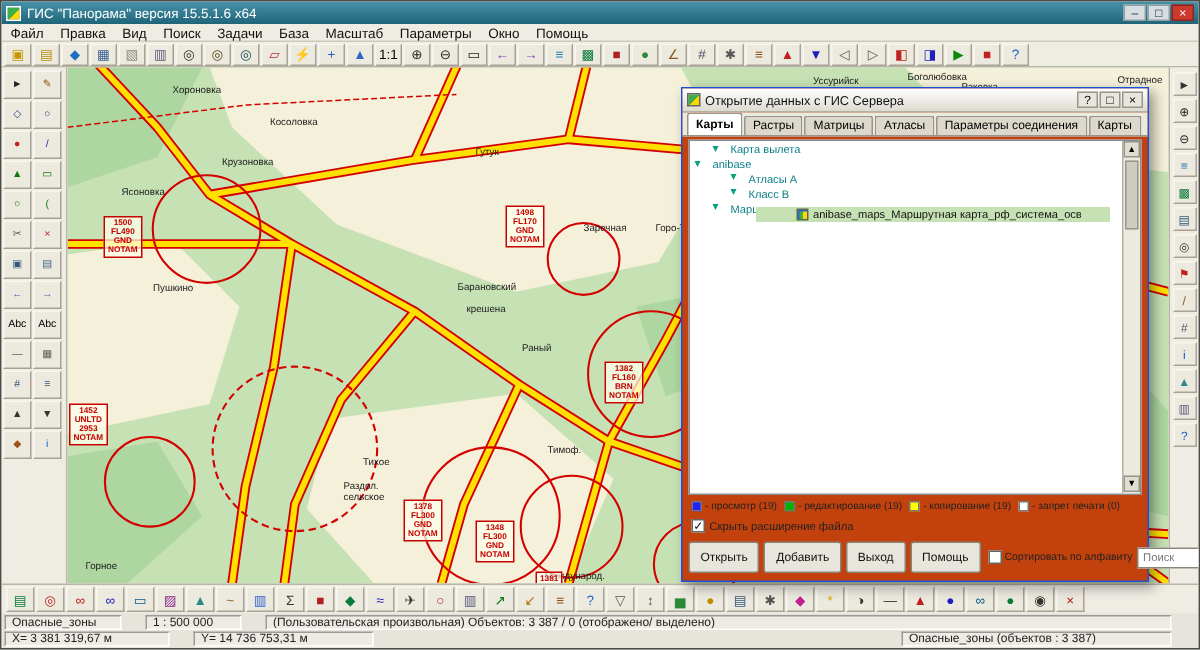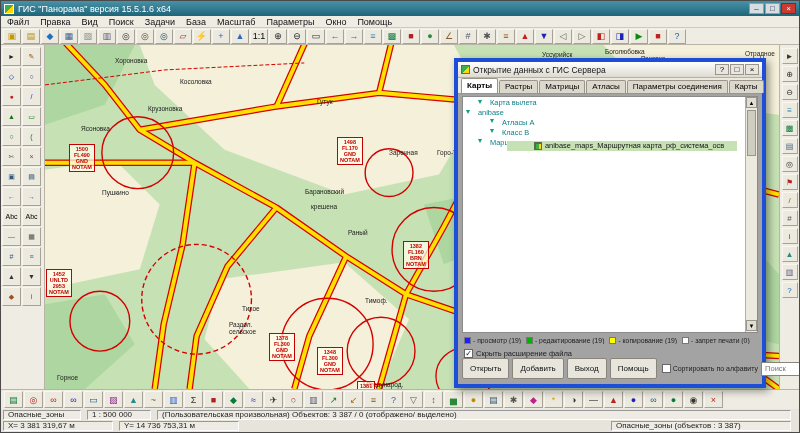--- a/index.html
+++ b/index.html
@@ -26,33 +26,33 @@
   .ltbtn{width:19px;height:19px;background:#eceadf;border:1px solid #f8f6ef;border-right-color:#a7a295;border-bottom-color:#a7a295;font-size:9px;display:flex;align-items:center;justify-content:center;padding:0;cursor:default;overflow:hidden;}
   .ltbtn .g{font-size:9px;line-height:9px;}
   .right-tools{position:absolute;top:44px;bottom:43px;right:0;width:20px;background:#efece4;border-left:1px solid #b9b4a8;display:flex;flex-direction:column;align-items:center;gap:2px;padding-top:3px;}
   .rtbtn{width:16px;height:16px;background:#eceadf;border:1px solid #f8f6ef;border-right-color:#a7a295;border-bottom-color:#a7a295;font-size:8px;display:flex;align-items:center;justify-content:center;padding:0;cursor:default;}
   .toolbar-bottom{position:absolute;left:0;right:0;bottom:23px;height:20px;background:#efece4;border-top:1px solid #b9b4a8;display:flex;align-items:center;gap:1px;padding:0 3px;overflow:hidden;}
   .bbtn{flex:0 0 auto;width:19px;height:17px;background:#eceadf;border:1px solid #f8f6ef;border-right-color:#a7a295;border-bottom-color:#a7a295;font-size:10px;display:flex;align-items:center;justify-content:center;padding:0;cursor:default;}
 
   
   .statusbar{position:absolute;left:0;right:0;bottom:0;height:23px;background:#e7e4dc;font-size:8px;color:#222;padding:1px 2px;}
   .srow{display:flex;height:10px;margin-bottom:1px;}
-  .scell{border:1px solid #999;border-bottom-color:#fff;border-right-color:#fff;background:#edebe3;padding:0 4px;height:10px;line-height:8px;margin-right:6px;white-space:nowrap;overflow:hidden;}
+  .scell{border:1px solid #999;border-bottom-color:#fff;border-right-color:#fff;background:#edebe3;padding:0 4px;height:10px;line-height:8px;margin-right:16px;white-space:nowrap;overflow:hidden;}
   .scell.grow{flex:1 1 auto;}
   .spacer{flex:1 1 auto;}
 
   
   .map{position:absolute;top:44px;bottom:43px;left:44px;right:20px;background:#c6e2b4;overflow:hidden;cursor:crosshair;}
   .map svg{position:absolute;left:0;top:0;width:100%;height:100%;}
   .map-labels{position:absolute;left:0;top:0;right:0;bottom:0;}
   .map-label{position:absolute;font-size:6.5px;line-height:7px;color:#1c1c1c;white-space:pre-line;}
   .notam{position:absolute;font-size:5.5px;line-height:6px;font-weight:bold;color:#c40000;border:1px solid #c40000;background:rgba(255,255,235,.72);padding:1px 2px;white-space:pre-line;text-align:center;}
 
   
-  .dialog{position:absolute;left:453px;top:57px;width:312px;height:330px;background:#a3a3a3;border:4px solid #1d4ed8;box-shadow:3px 3px 8px rgba(0,0,0,.4);font-size:8px;z-index:10;}
+  .dialog{position:absolute;left:453px;top:57px;width:312px;height:330px;background:#c2410c;border:1px solid #1d4ed8;box-shadow:3px 3px 8px rgba(0,0,0,.4);font-size:8px;z-index:10;}
   .d-title{height:16px;background:linear-gradient(#ffffff,#dddad0);border-bottom:1px solid #b5b0a4;display:flex;align-items:center;gap:3px;padding:0 3px;font-size:8.5px;color:#111;}
   .d-icon{width:9px;height:9px;background:linear-gradient(135deg,#3fae46 0 55%,#ffd800 55%);border:1px solid #666;flex:0 0 auto;}
   .d-btns-win{margin-left:auto;display:flex;gap:1px;}
   .dwbtn{width:14px;height:11px;font-size:8px;line-height:9px;text-align:center;background:#e8e6df;border:1px solid #9a958a;padding:0;cursor:default;}
   .d-tabs{display:flex;align-items:flex-end;height:16px;padding:1px 3px 0;gap:1px;background:#eceadf;border-bottom:1px solid #9a958a;}
   .dtab{padding:0 5px;height:13px;line-height:12px;background:#dcd8cc;border:1px solid #9a958a;border-bottom:none;border-radius:2px 2px 0 0;font-size:8px;white-space:nowrap;cursor:default;}
   .dtab.active{background:#fff;height:15px;line-height:14px;font-weight:bold;}
   .d-tree{position:absolute;top:34px;left:4px;right:4px;height:237px;background:#fff;border:1px solid #8a8a8a;overflow:hidden;padding-top:1px;}
   .ti{display:flex;align-items:center;height:9.8px;font-size:7.4px;white-space:nowrap;color:#111;cursor:default;}
   .ti.lvl0{padding-left:3px;} .ti.lvl1{padding-left:15px;} .ti.lvl2{padding-left:27px;} .ti.lvl3{padding-left:39px;}

